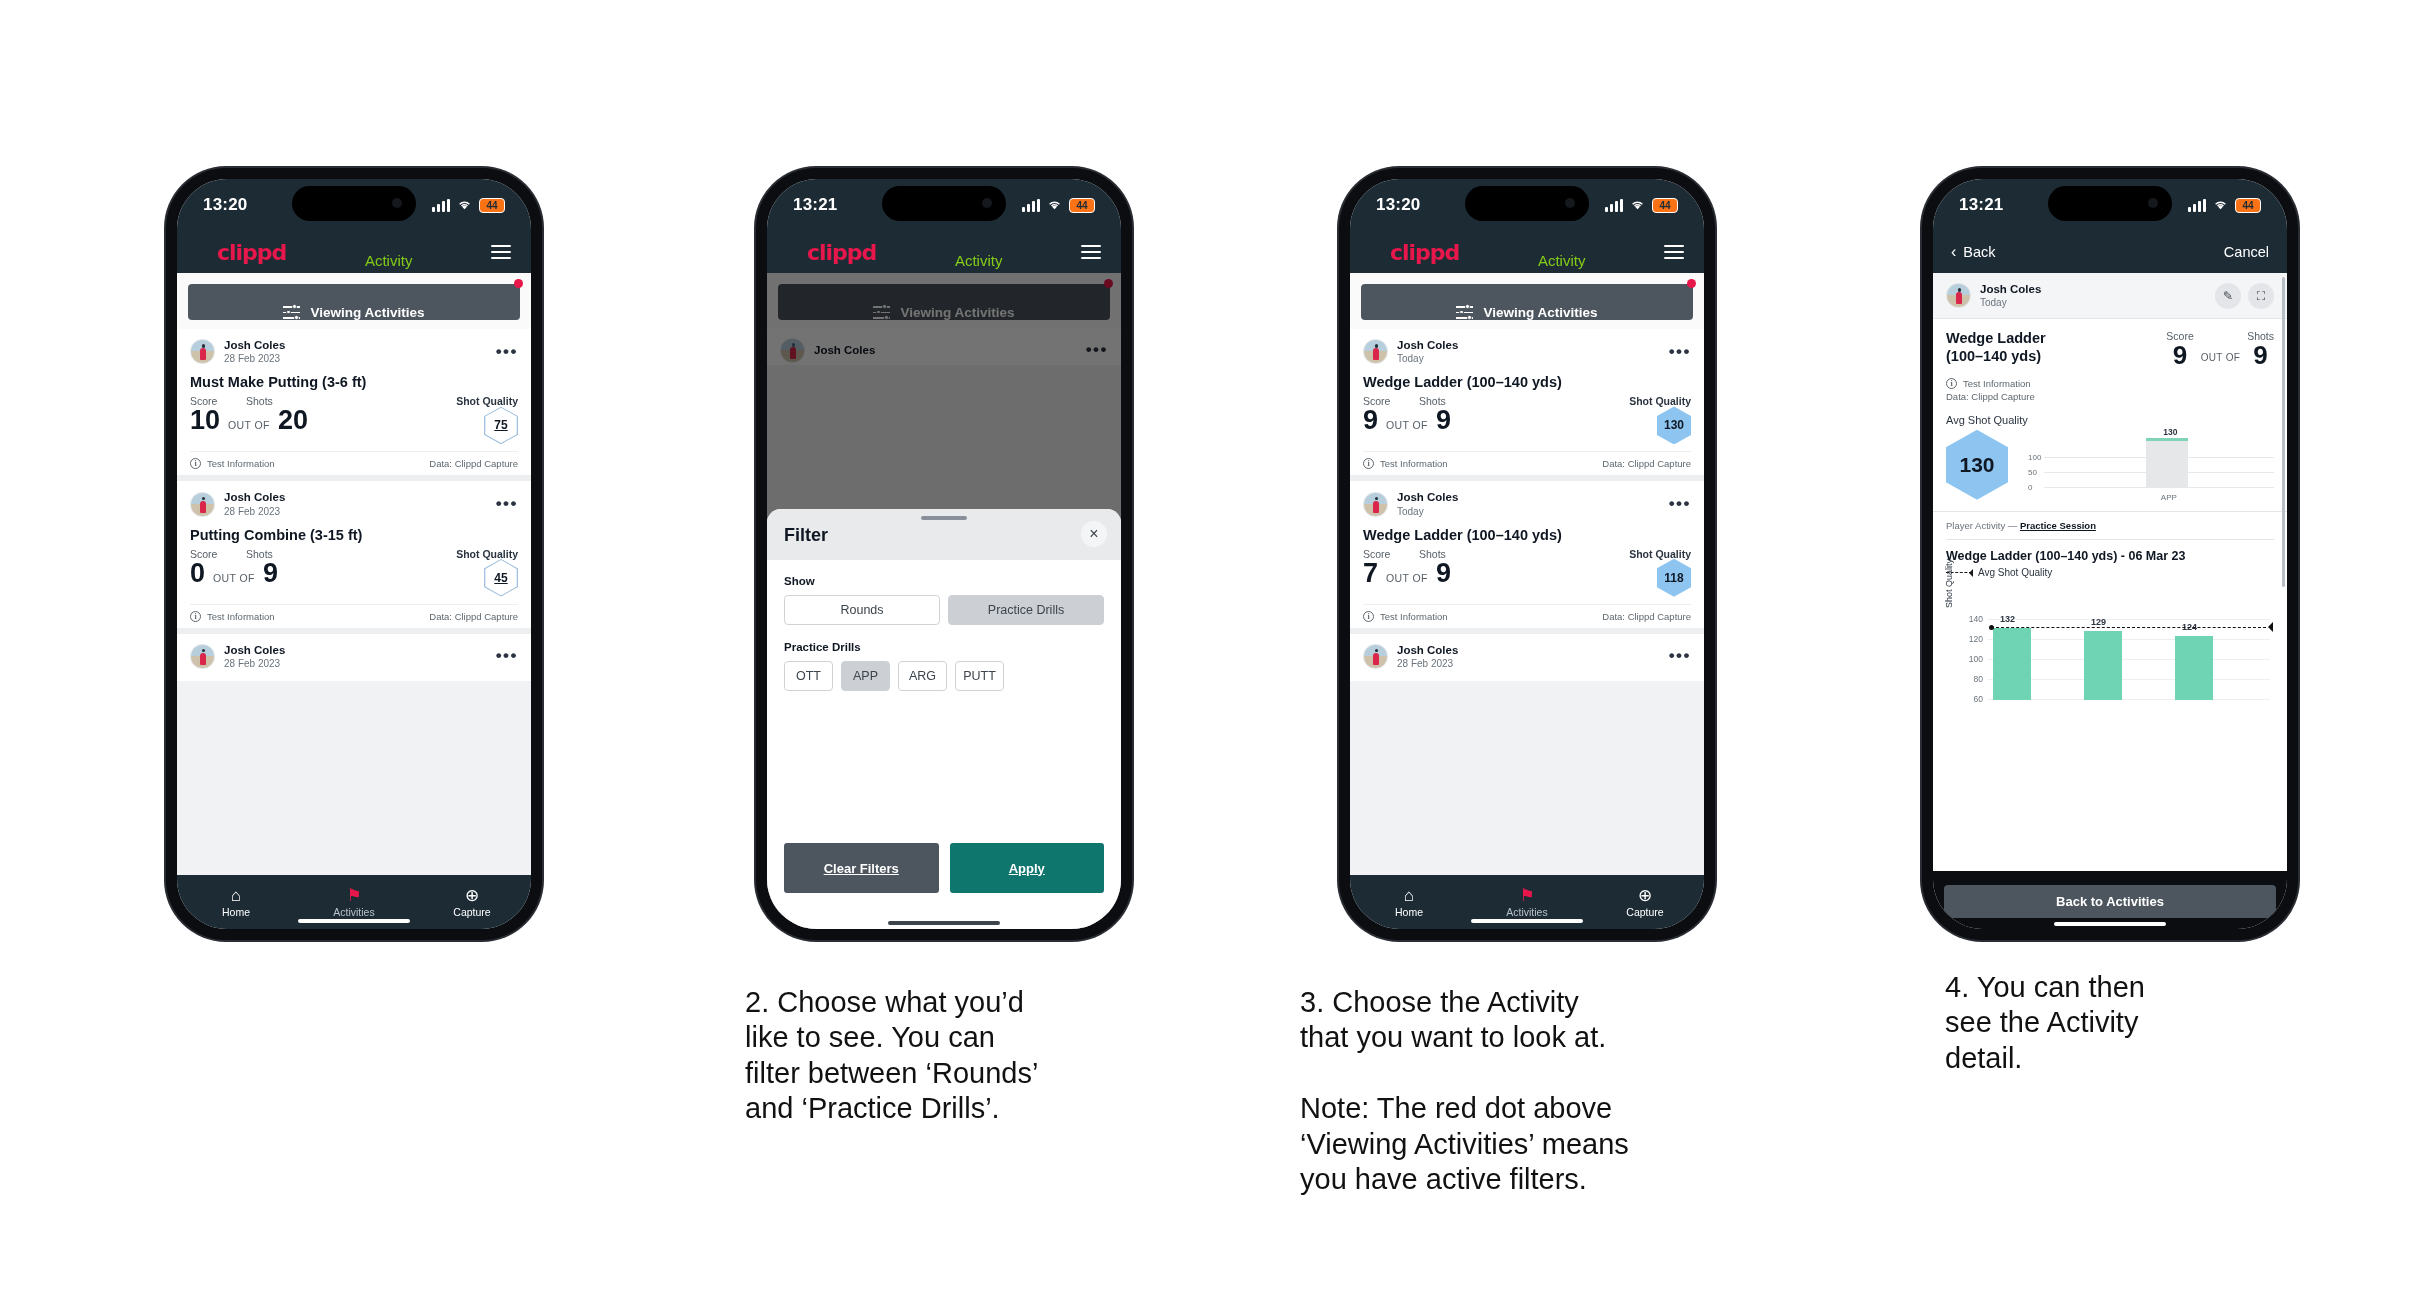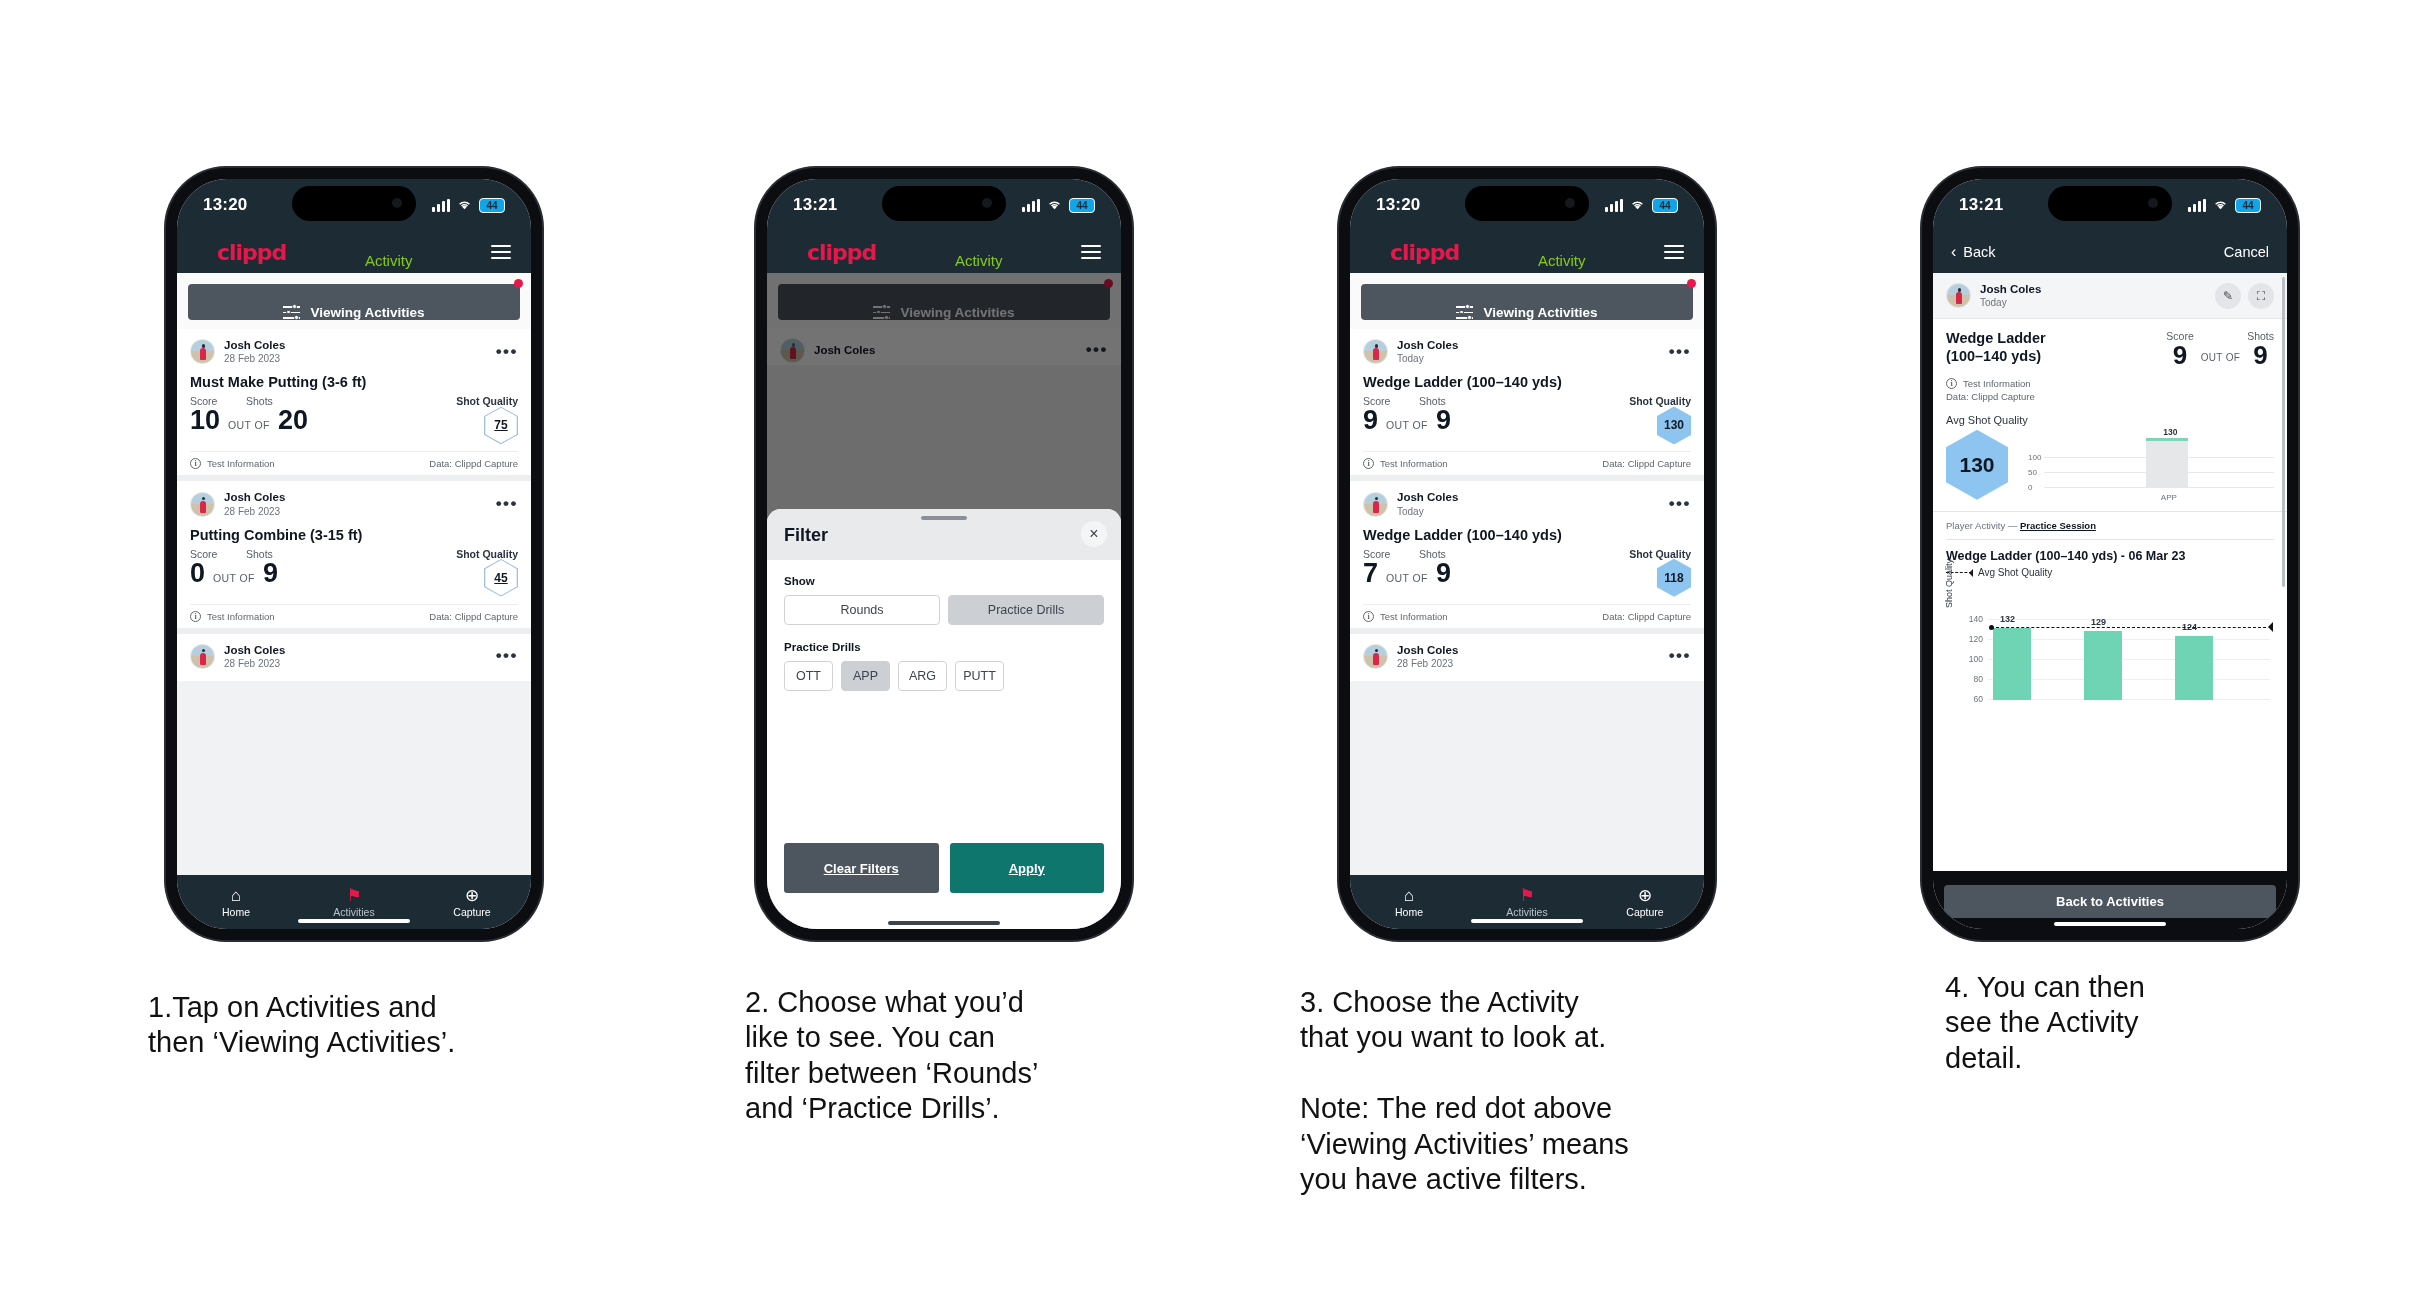--- a/index.html
+++ b/index.html
@@ -22,21 +22,21 @@
   .notch { position:absolute; left:50%; transform:translateX(-50%); top:7px;
     width:124px; height:35px; background:#000; border-radius:20px; }
   .notch::after { content:""; position:absolute; right:14px; top:12px; width:10px;
     height:10px; border-radius:50%; background:#15181c; }
   .bars { display:flex; align-items:flex-end; gap:2px; height:13px; }
   .bars i { display:block; width:3px; background:#fff; border-radius:1px; }
   .bars i:nth-child(1){height:5px}.bars i:nth-child(2){height:8px}
   .bars i:nth-child(3){height:11px}.bars i:nth-child(4){height:13px}
   .batt { border:1.6px solid #fff; border-radius:4px; padding:0 3px; font-size:10px;
     font-weight:700; line-height:13px; height:15px; min-width:26px; text-align:center;
-    background:#0ea5e9; color:#1d2b35; }
+    background:#f97316; color:#1d2b35; }
 
   
   .navbar { height:42px; background:#1d2b35; flex:0 0 auto; display:flex;
     align-items:center; padding:0 20px; }
   .logo { color:#e8174b; font-size:22px; font-weight:700; letter-spacing:-1px;
     font-family:"DejaVu Sans", sans-serif;margin-left:20px; }
   .nav-title { position:absolute; left:0; right:0; text-align:center; color:#84cc16;
     font-size:15px; pointer-events:none; }
   .nav-title-wrap { position:relative; flex:1; }
   .burger { margin-left:auto; width:20px; }
@@ -734,22 +734,20 @@
         </div>
       </div>
 
       <div style="height:58px; background:#0b0d10; position:relative;">
         <div class="backbtn">Back to Activities</div>
         <div class="homebar" style="bottom:3px;"></div>
       </div>
     </div>
   </div>
 
-  <div class="caption" style="left:148px; top:990px; width:510px; white-space:pre-line;">1.Tap on Activities and
-then ‘Viewing Activities’.</div>
   <div class="caption" style="left:745px; top:985px; width:510px; white-space:pre-line;">2. Choose what you’d
 like to see. You can
 filter between ‘Rounds’
 and ‘Practice Drills’.</div>
   <div class="caption" style="left:1300px; top:985px; width:560px; white-space:pre-line;">3. Choose the Activity
 that you want to look at.
 
 Note: The red dot above
 ‘Viewing Activities’ means
 you have active filters.</div>

